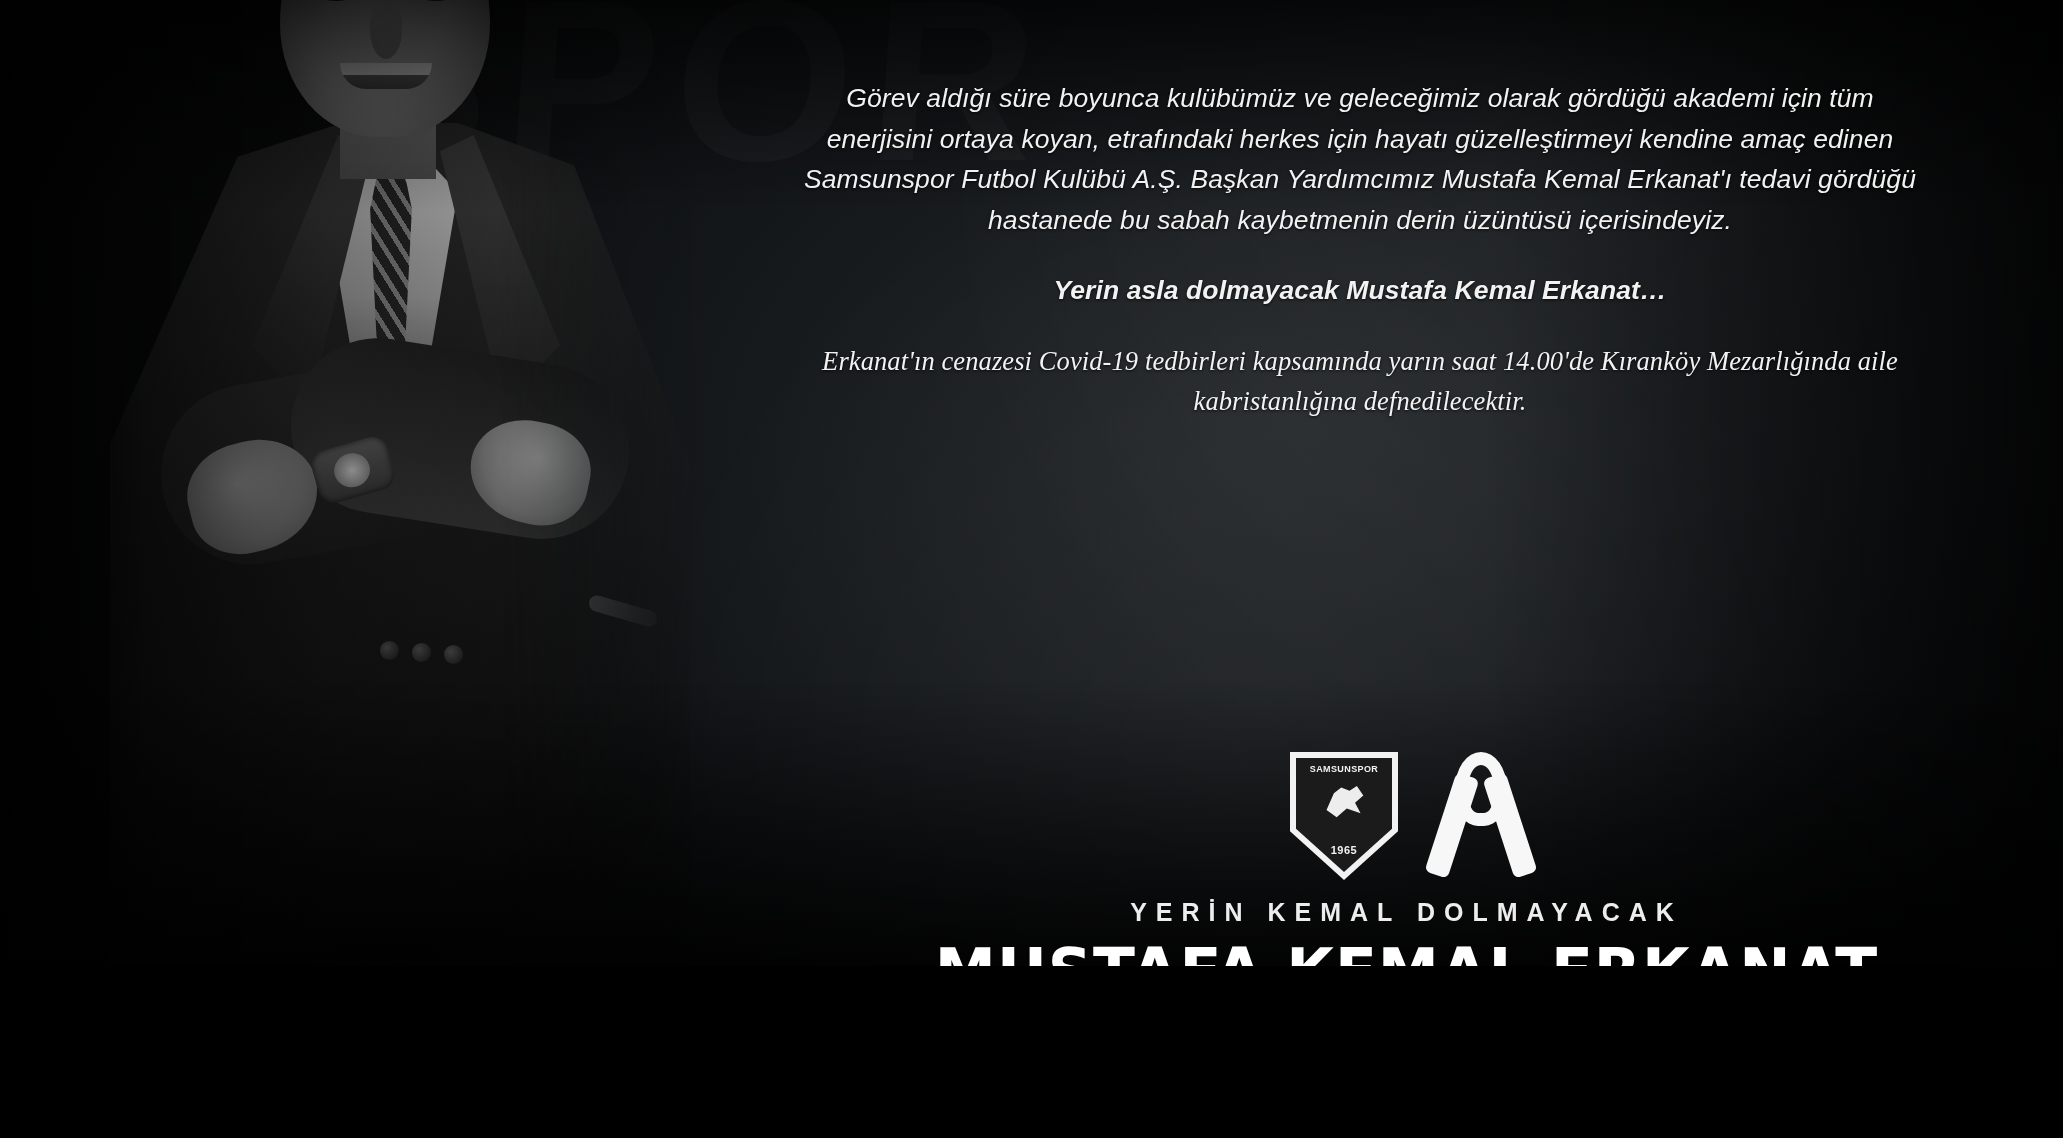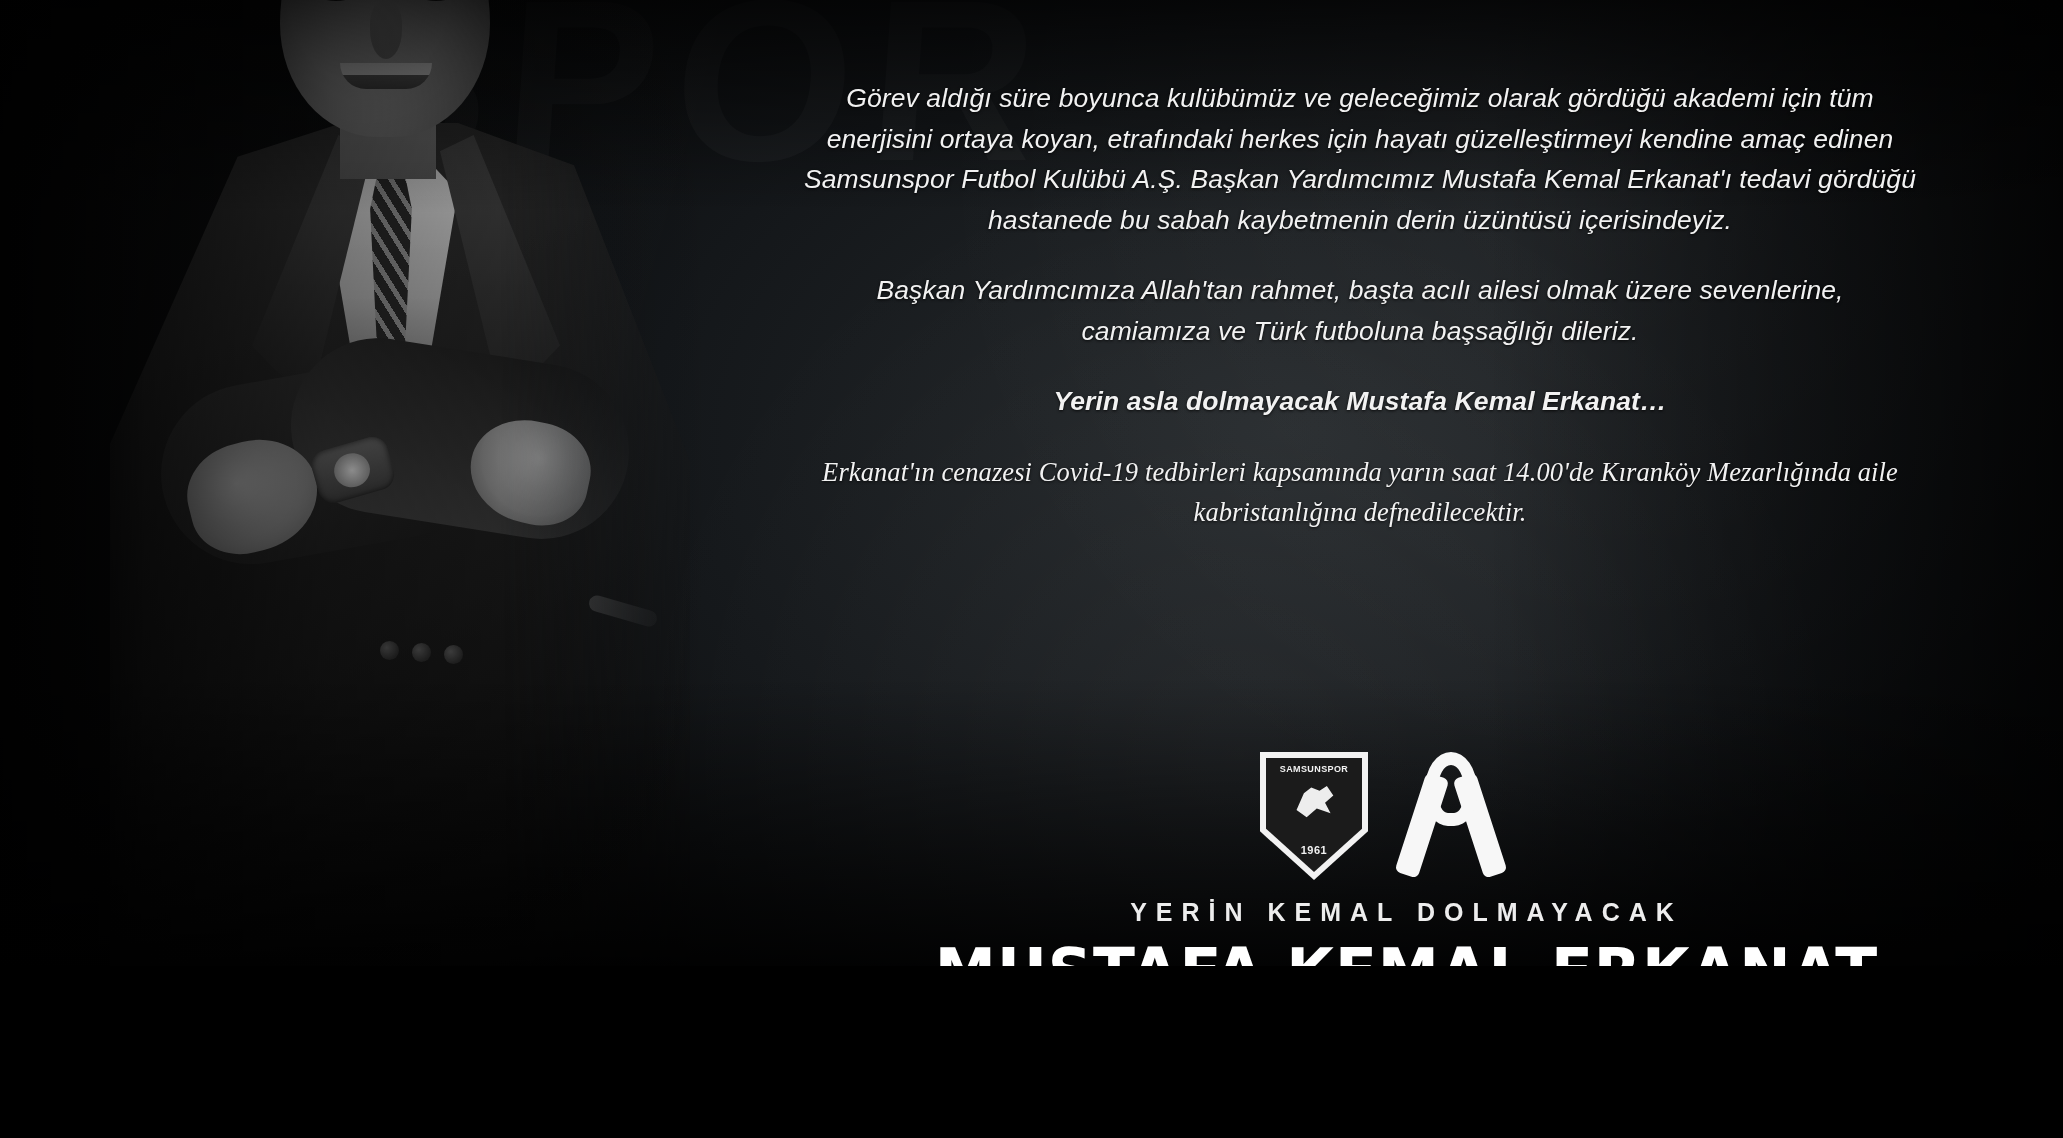--- a/index.html
+++ b/index.html
@@ -273,21 +273,21 @@
   }
   .message p { margin: 0 0 30px 0; }
   .message p:last-child { margin-bottom: 0; font-family: Liberation Serif, serif; }
   .para-2 { padding: 0 26px; }
   .para-3 { padding: 0 40px; font-weight: bold; }
   .para-4 { padding: 0 10px; }
 
   
   .emblem-row {
     position: absolute;
-    left: 1260px;
+    left: 1290px;
     top: 752px;
     display: flex;
     align-items: flex-start;
     gap: 34px;
   }
   .crest {
     width: 108px;
     height: 128px;
     position: relative;
   }
@@ -414,32 +414,31 @@
       <div class="p-button" style="left:372px; top:792px;"></div>
       <div class="p-button" style="left:404px; top:794px;"></div>
       <div class="p-cuff"></div>
     </div>
   </div>
 
   <div class="bg-vignette"></div>
 
   <div class="message">
     <p class="para-1">Görev aldığı süre boyunca kulübümüz ve geleceğimiz olarak gördüğü akademi için tüm enerjisini ortaya koyan, etrafındaki herkes için hayatı güzelleştirmeyi kendine amaç edinen Samsunspor Futbol Kulübü A.Ş. Başkan Yardımcımız Mustafa Kemal Erkanat'ı tedavi gördüğü hastanede bu sabah kaybetmenin derin üzüntüsü içerisindeyiz.</p>
-    <p class="para-2">Başkan Yardımcımıza Allah'tan rahmet, başta acılı ailesi olmak üzere sevenlerine, camiamıza ve Türk futboluna başsağlığı dileriz.</p>
     <p class="para-3">Yerin asla dolmayacak Mustafa Kemal Erkanat…</p>
     <p class="para-4">Erkanat'ın cenazesi Covid-19 tedbirleri kapsamında yarın saat 14.00'de Kıranköy Mezarlığında aile kabristanlığına defnedilecektir.</p>
   </div>
 
   <div class="emblem-row">
     <div class="crest">
       <div class="crest-shape"></div>
       <div class="crest-inner"></div>
       <div class="crest-text-top">SAMSUNSPOR</div>
       <div class="crest-figure"></div>
-      <div class="crest-year">1961</div>
+      <div class="crest-year">1965</div>
     </div>
     <div class="ribbon">
       <div class="ribbon-l"></div>
       <div class="ribbon-r"></div>
       <div class="ribbon-loop"></div>
     </div>
   </div>
 
   <div class="kicker">YERİN KEMAL DOLMAYACAK</div>
   <div class="name">MUSTAFA KEMAL ERKANAT</div>

